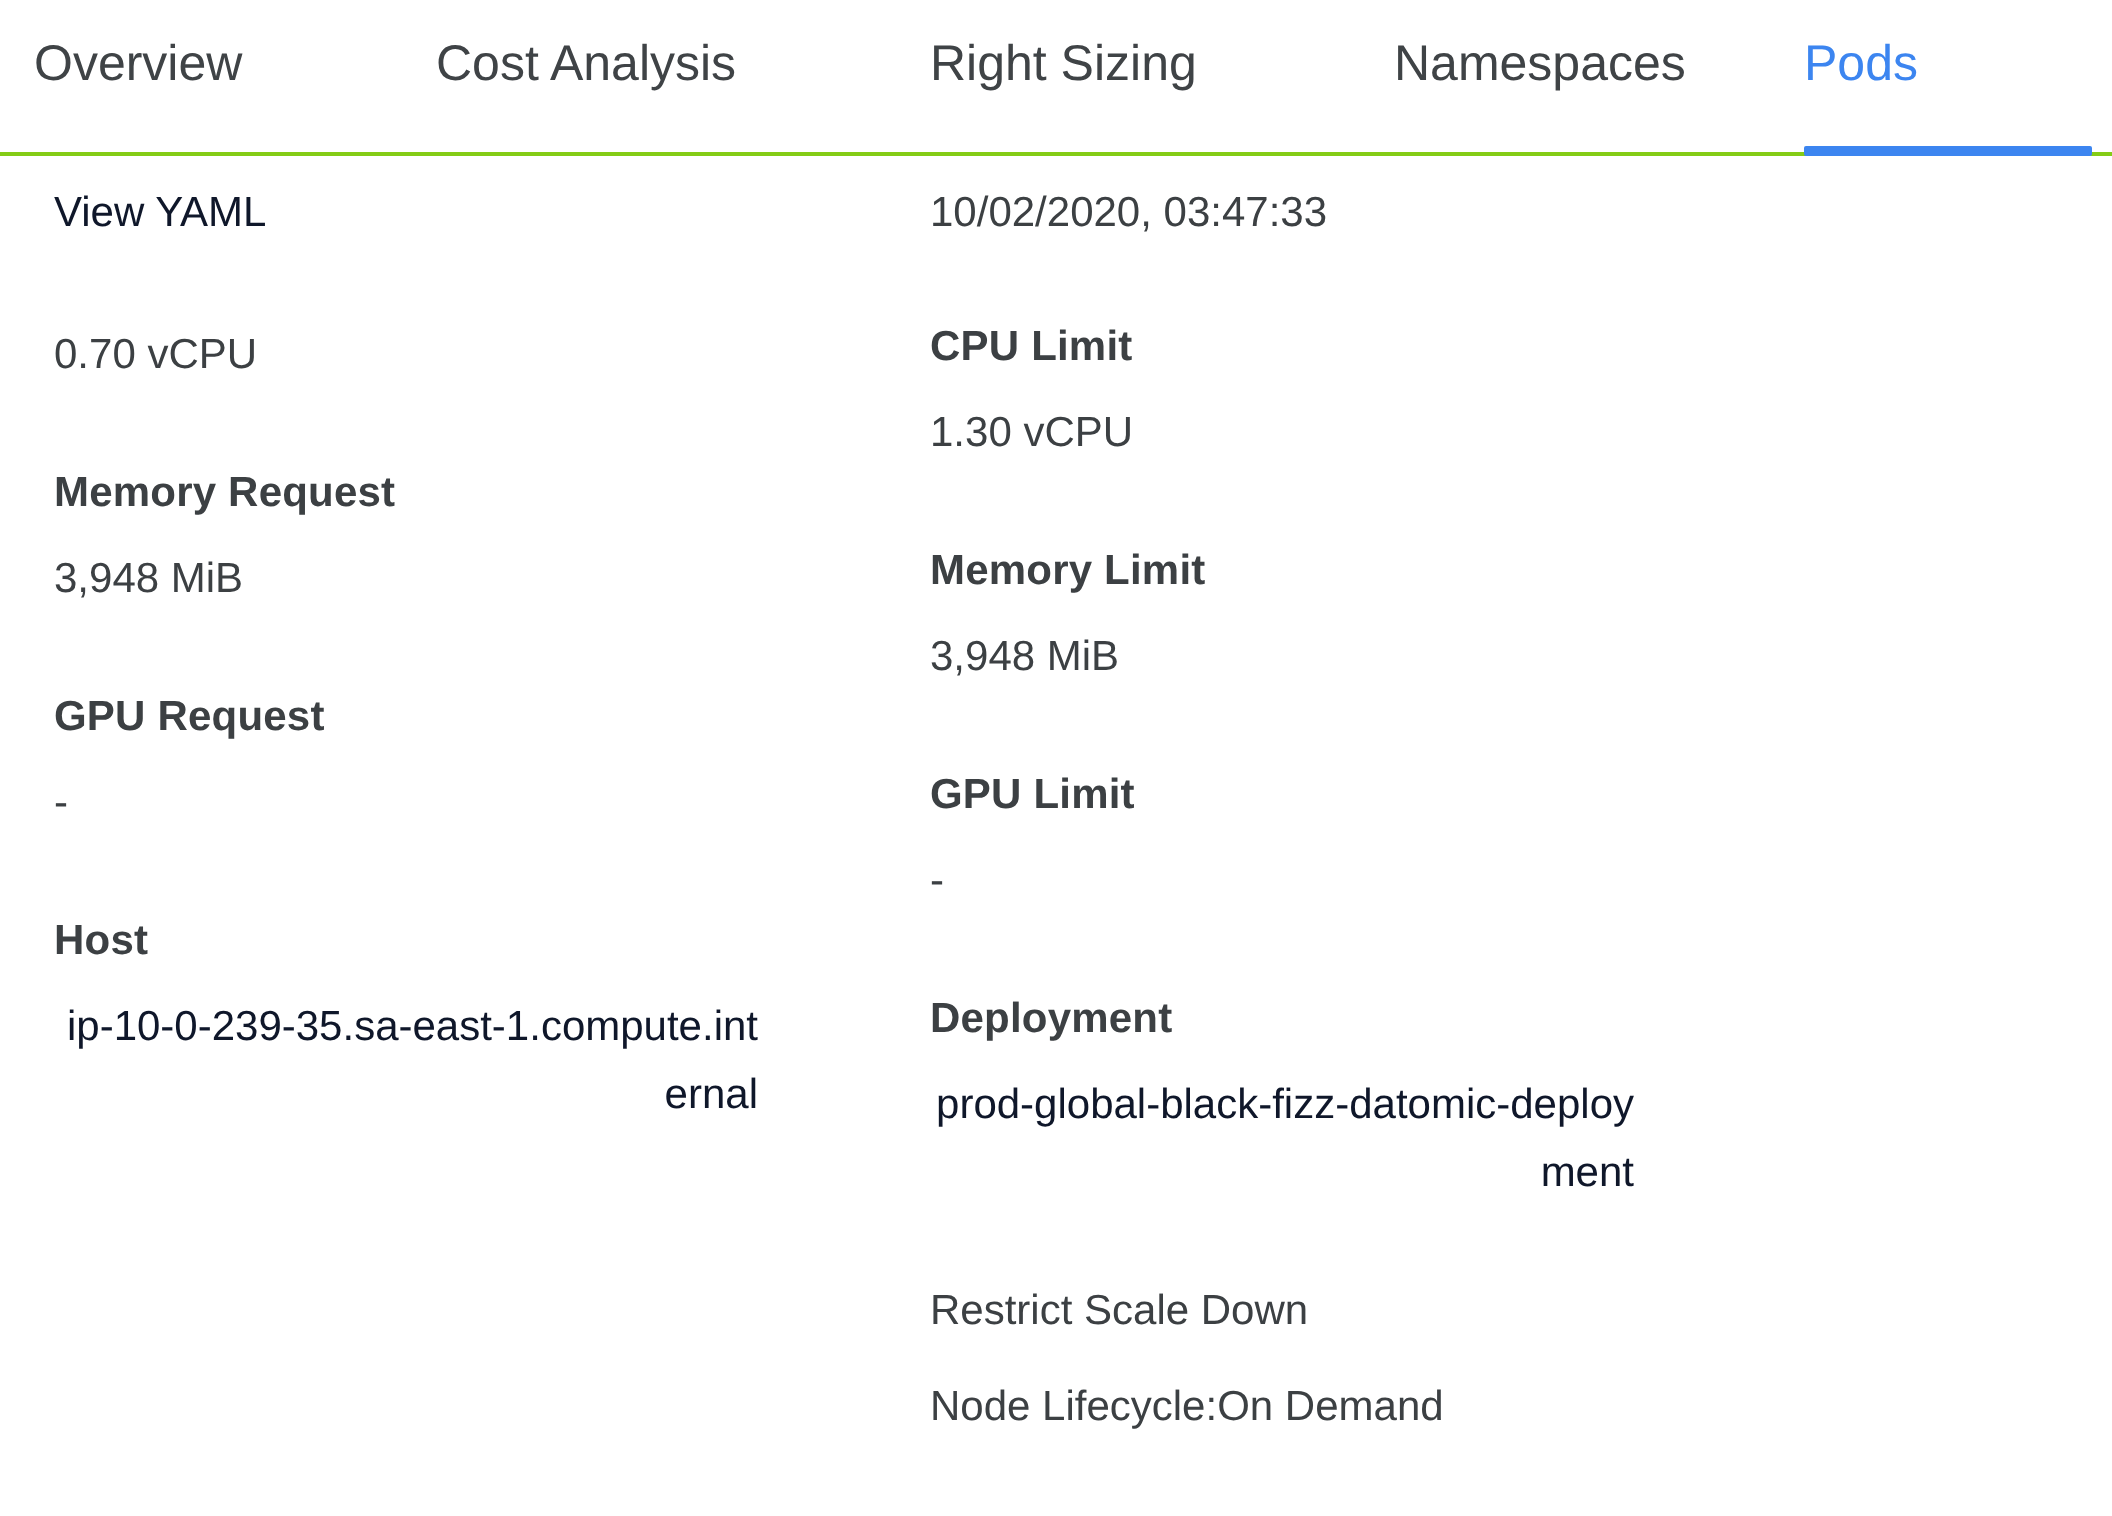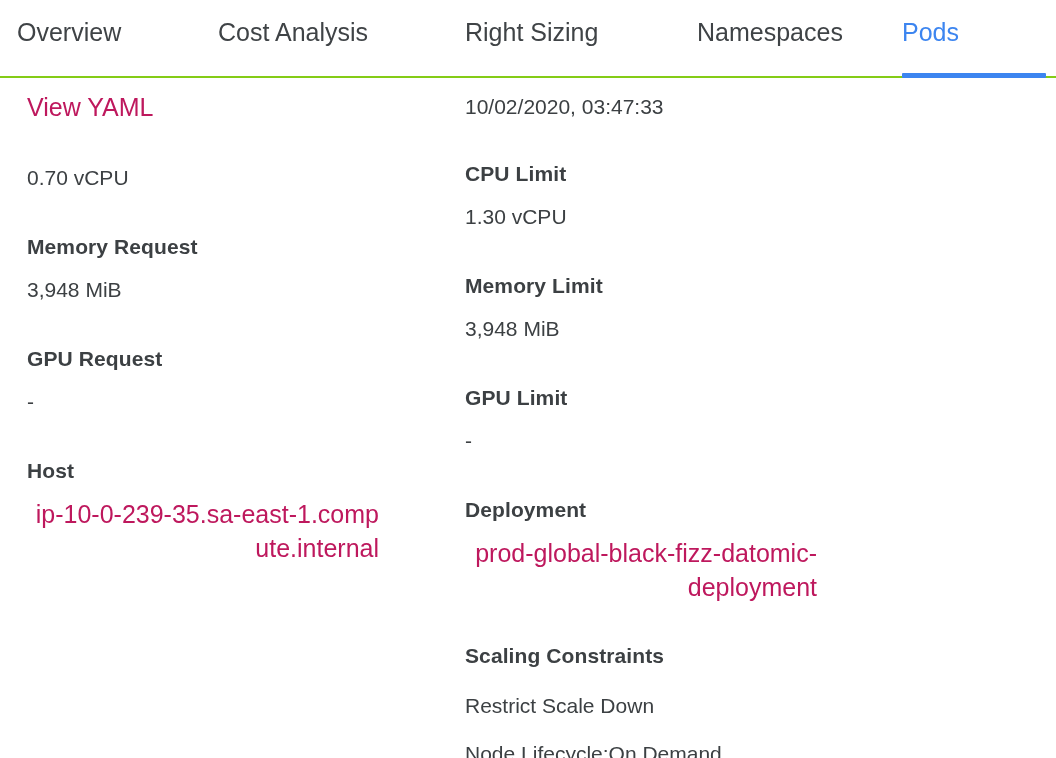--- a/index.html
+++ b/index.html
@@ -101,24 +101,24 @@
     color: #3c4043;
     margin: 0;
     max-width: 352px;
     word-break: break-all;
   }
   .field-value.plain-top {
     margin-top: 0;
   }
 
   .link {
-    color: #be185d;
+    color: #0f172a;
     text-decoration: none;
     cursor: pointer;
-    font-size: 25px;
+    font-size: 21px;
     line-height: 34px;
     display: inline;
     word-break: break-all;
   }
 
   .link-block {
     max-width: 352px;
     text-align: right;
   }
 
@@ -222,20 +222,19 @@
     </div>
 
     <div class="field">
       <div class="field-label">Deployment</div>
       <div class="link-block">
         <a class="link">prod-global-black-fizz-datomic-deployment</a>
       </div>
     </div>
 
     <div class="constraints-block">
-      <div class="field-label">Scaling Constraints</div>
       <div class="constraint-row">Restrict Scale Down</div>
       <div class="constraint-row">Node Lifecycle:On Demand</div>
     </div>
 
   </div>
 
 </div>
 
 </body></html>

